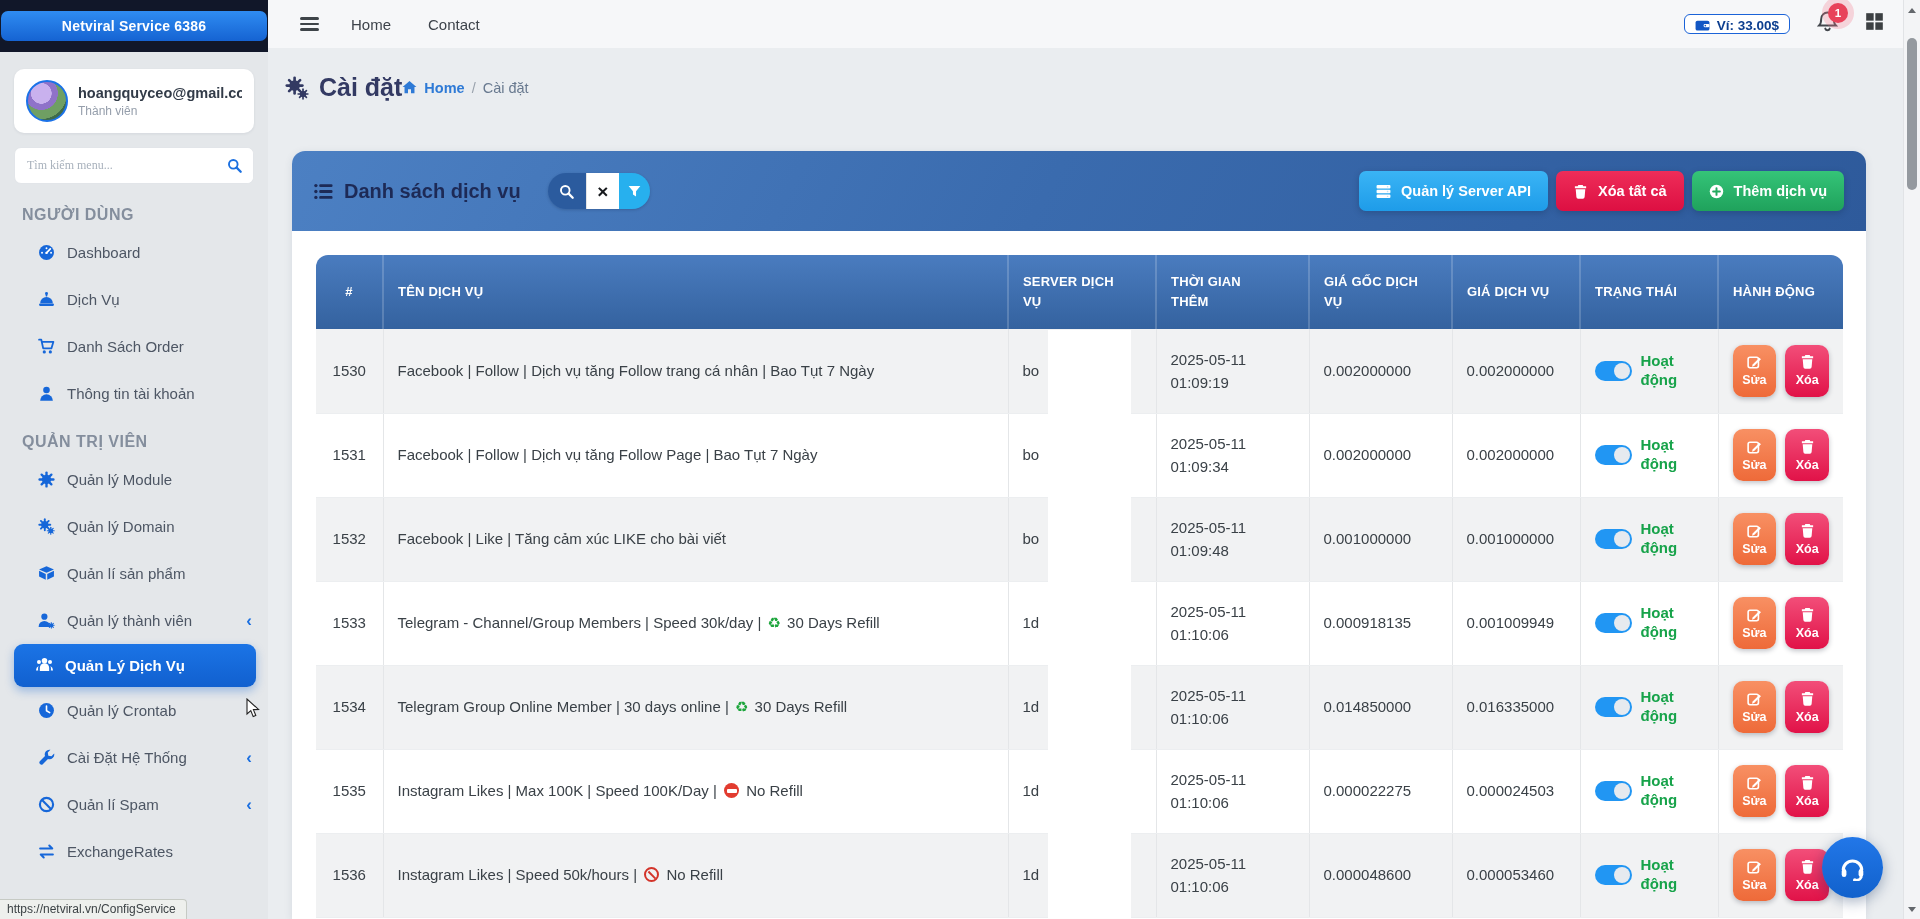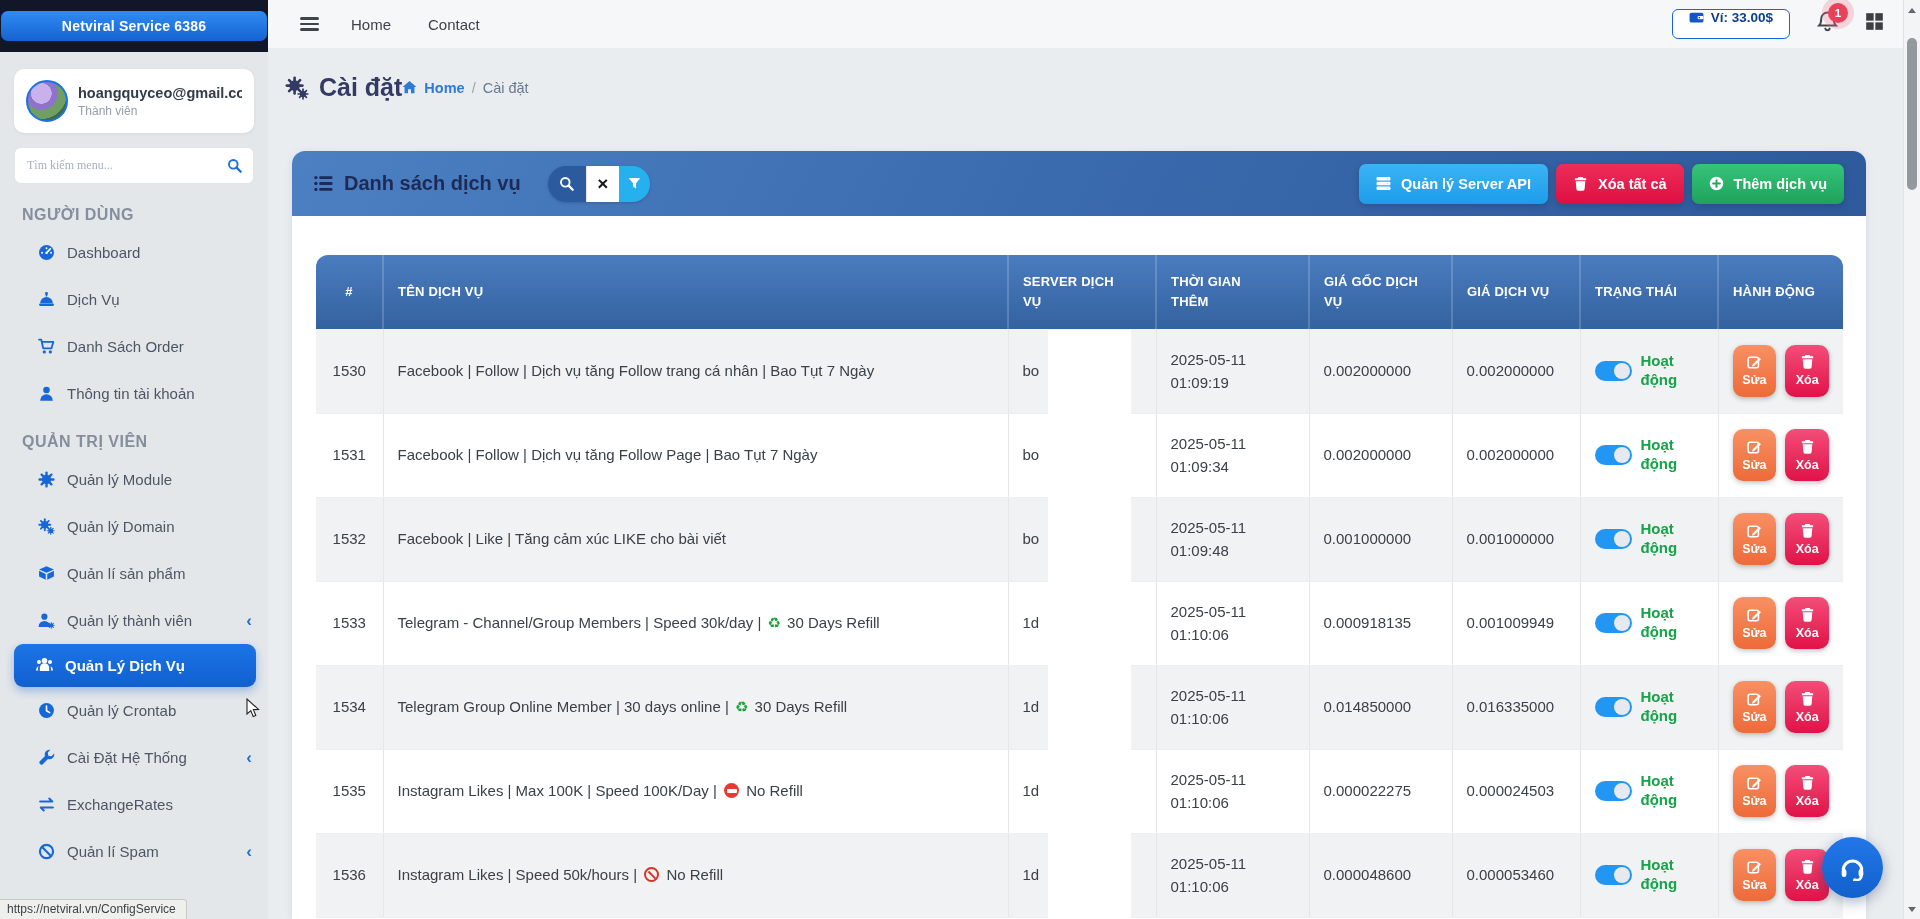--- a/index.html
+++ b/index.html
@@ -33,39 +33,39 @@
   .menu-item.active .icn{color:#fff}
   .status-link{position:absolute;left:0;bottom:0;background:#eef0ed;border:1px solid #c6cac4;border-left:none;border-bottom:none;border-top-right-radius:4px;font-size:12px;color:#3c4245;padding:2px 10px 3px 7px;z-index:20;white-space:nowrap}
 
   
   .main{flex:1;display:flex;flex-direction:column;min-width:0}
   .navbar{height:48px;flex:0 0 48px;background:#f6f7f9;display:flex;align-items:center;padding:0 36px 0 32px}
   .hamburger{cursor:pointer;margin-right:32px}
   .hamburger i{display:block;width:19px;height:2.5px;background:#3e4449;border-radius:2px;margin:3.2px 0}
   .nav-link{font-size:15px;color:#3d434b;text-decoration:none;margin-right:37px;cursor:pointer}
   .nav-right{margin-left:auto;display:flex;align-items:center;gap:27px}
-  .wallet{height:30px;border:1.5px solid #1b63d8;border-radius:6px;background:#fff;display:flex;align-items:flex-start;gap:7px;padding:0 16px;color:#0c3e8f;font-weight:bold;font-size:13.5px;cursor:pointer;font-family:inherit}
+  .wallet{height:20px;border:1.5px solid #1b63d8;border-radius:6px;background:#fff;display:flex;align-items:flex-end;gap:7px;padding:0 10px;color:#0c3e8f;font-weight:bold;font-size:13.5px;cursor:pointer;font-family:inherit}
   .wallet .icn{color:#1257c4;font-size:15px}
   .bell-wrap{position:relative;color:#43474d;font-size:21px;cursor:pointer}
   .badge{position:absolute;top:-8px;right:-10px;min-width:20px;height:20px;padding:0 2px;border-radius:50%;background:#e8425a;color:#fff;font-size:11.5px;font-weight:bold;display:flex;align-items:center;justify-content:center;box-shadow:0 0 0 6px rgba(244,120,140,.28)}
   .grid-btn{color:#3c4043;font-size:19px;cursor:pointer}
 
   
   .content{flex:1;position:relative;background:#eaedf0;min-height:0}
   .page-head{display:flex;align-items:center;justify-content:flex-start;padding:25px 17px 0 17px}
   .page-title{display:flex;align-items:center;gap:10px;font-size:25px;font-weight:bold;color:#333a63;margin:0}
   .page-title .icn{font-size:24px}
   .breadcrumb{display:flex;align-items:center;gap:7px;font-size:14.5px}
   .breadcrumb .icn{color:#2e7ad6;font-size:15px}
   .bc-home{color:#2e7ad6;font-weight:bold;cursor:pointer;text-decoration:none}
   .bc-sep{color:#9aa3ad}
   .bc-cur{color:#68798f}
 
   .card{position:absolute;left:24px;right:54px;top:103px;bottom:0;background:#fff;border-radius:13px 13px 0 0;box-shadow:0 2px 8px rgba(40,60,90,.10)}
-  .card-toolbar{height:65px;border-radius:13px 13px 0 0;background:linear-gradient(118deg,#4c80c3 0%,#3a6bae 48%,#2e5a9b 100%);display:flex;align-items:center;padding:0 22px}
+  .card-toolbar{height:80px;border-radius:13px 13px 0 0;background:linear-gradient(118deg,#4c80c3 0%,#3a6bae 48%,#2e5a9b 100%);display:flex;align-items:center;padding:0 22px}
   .tb-title{display:flex;align-items:center;gap:11px;color:#1d2a56;font-size:20px;font-weight:bold}
   .tb-title .icn{font-size:19px}
   .tb-search{display:flex;height:36px;margin-left:27px;border-radius:18px;overflow:hidden;box-shadow:0 1px 3px rgba(20,40,70,.25)}
   .tb-search input{width:200px;border:none;outline:none;padding:0 16px;font-size:13.5px;color:#3a424d;font-family:inherit}
   .tb-search input::placeholder{color:#939eac}
   .s-btn{width:38px;border:none;background:#2b5b9e;color:#fff;display:flex;align-items:center;justify-content:center;font-size:15px;cursor:pointer}
   .c-btn{width:33px;border:none;background:#fff;border-left:1px solid #e4e4e4;color:#17191d;display:flex;align-items:center;justify-content:center;cursor:pointer}
   .c-btn span::before{content:"×";font-size:19px;font-weight:bold;line-height:1}
   .f-btn{width:31px;border:none;background:#27b0ee;color:#fff;border-radius:0 7px 7px 0;display:flex;align-items:center;justify-content:center;font-size:13px;cursor:pointer}
   .tb-actions{margin-left:auto;display:flex;align-items:center;gap:8px}
@@ -275,37 +275,37 @@
             <svg viewBox="0 0 16 16" fill="currentColor" aria-hidden="true">
               <path d="M15.2 4.3a4.4 4.4 0 0 1-5.8 5.1l-4.9 4.9a2 2 0 0 1-2.8-2.8l4.9-4.9A4.4 4.4 0 0 1 11.7.8L9.2 3.3l.5 3 3 .5Z"></path>
             </svg>
           </span>
           <span class="mi-label">Cài Đặt Hệ Thống</span>
           <span class="chev"></span>
         </div>
         <div class="menu-item">
           <span class="icn">
             <svg viewBox="0 0 16 16" fill="currentColor" aria-hidden="true">
+              <circle cx="8" cy="8" r="6.2" fill="none" stroke="currentColor" stroke-width="2"></circle>
+              <line x1="3.6" y1="3.6" x2="12.4" y2="12.4" stroke="currentColor" stroke-width="2"></line>
+            </svg>
+          </span>
+          <span class="mi-label">Quản lí Spam</span>
+          <span class="chev"></span>
+        </div>
+        <div class="menu-item">
+          <span class="icn">
+            <svg viewBox="0 0 16 16" fill="currentColor" aria-hidden="true">
               <g fill="none" stroke="currentColor" stroke-width="1.9" stroke-linecap="round" stroke-linejoin="round">
                 <path d="M2 5.2h11.4L10.6 2.4"></path>
                 <path d="M14 10.8H2.6l2.8 2.8"></path>
               </g>
             </svg>
           </span>
           <span class="mi-label">ExchangeRates</span>
-        </div>
-        <div class="menu-item">
-          <span class="icn">
-            <svg viewBox="0 0 16 16" fill="currentColor" aria-hidden="true">
-              <circle cx="8" cy="8" r="6.2" fill="none" stroke="currentColor" stroke-width="2"></circle>
-              <line x1="3.6" y1="3.6" x2="12.4" y2="12.4" stroke="currentColor" stroke-width="2"></line>
-            </svg>
-          </span>
-          <span class="mi-label">Quản lí Spam</span>
-          <span class="chev"></span>
         </div>
       </nav>
     <div class="status-link">https://netviral.vn/ConfigService</div>
   </aside>
 
   <div class="main">
     <header class="navbar">
       <span class="hamburger">
           <i></i>
           <i></i>

